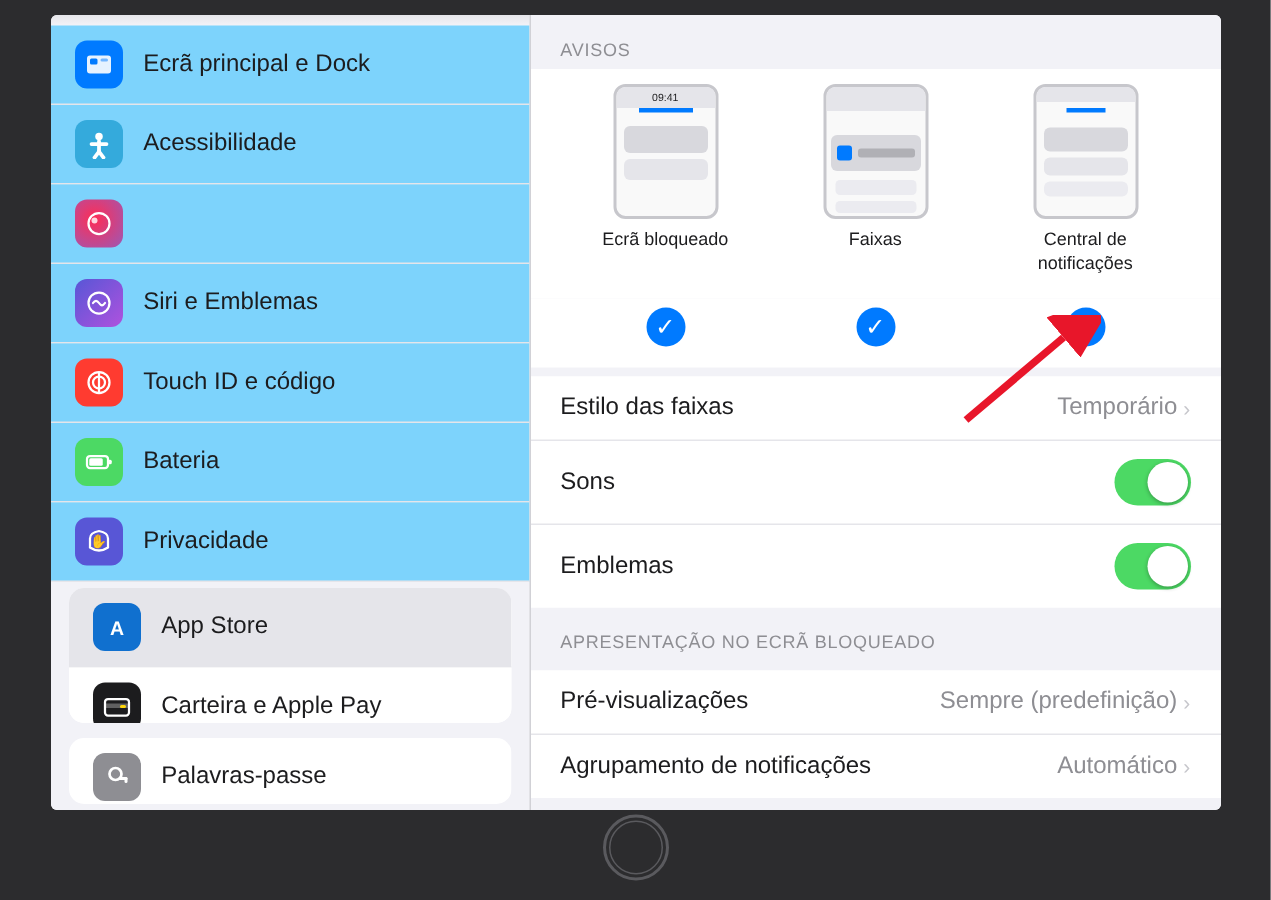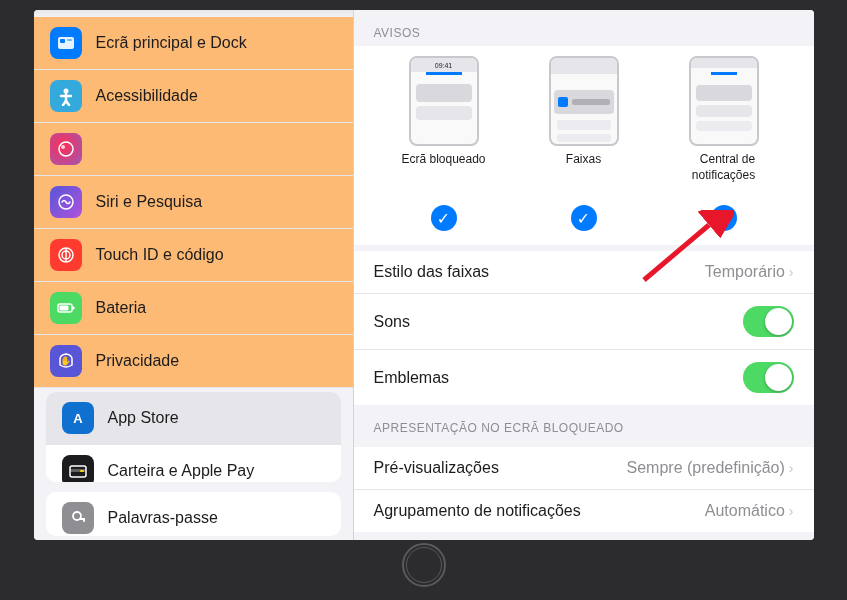--- a/index.html
+++ b/index.html
@@ -42,21 +42,21 @@
       flex-direction: column;
       padding: 0;
       overflow: hidden;
       border-right: 1px solid #d1d1d6;
     }
     .sidebar-item {
       display: flex;
       align-items: center;
       padding: 10px 16px;
       cursor: pointer;
-      background: #fdba74;
+      background: #7dd3fc;
       border-bottom: 0.5px solid #e5e5ea;
     }
     .sidebar-item.active {
       background: #e5e5ea;
     }
     .icon-wrap {
       width: 32px;
       height: 32px;
       border-radius: 8px;
       display: flex;
@@ -163,21 +163,21 @@
     }
     .preview-device.banner-style .banner-text {
       flex: 1;
       height: 6px;
       background: #b0b0b5;
       border-radius: 2px;
     }
     .preview-label {
       font-size: 12px;
       color: #1c1c1e;
-      text-align: right;
+      text-align: center;
       line-height: 1.3;
     }
     .check-row {
       display: flex;
       justify-content: space-around;
       padding: 6px 20px 14px;
       background: white;
     }
     .check-item {
       flex: 1;
@@ -323,21 +323,21 @@
               </svg>
           </div>
         </div>
         <div class="sidebar-item">
           <div class="icon-wrap" style="background: linear-gradient(135deg, #5856d6, #af52de);">
             <svg width="20" height="20" viewBox="0 0 20 20">
               <circle cx="10" cy="10" r="7" fill="none" stroke="white" stroke-width="1.5"></circle>
               <path d="M6 10 Q8 7 10 10 Q12 13 14 10" stroke="white" stroke-width="1.5" fill="none" stroke-linecap="round"></path>
             </svg>
           </div>
-          <span class="sidebar-label">Siri e Pesquisa</span>
+          <span class="sidebar-label">Siri e Emblemas</span>
         </div>
         <div class="sidebar-item">
           <div class="icon-wrap red">
             <svg width="20" height="20" viewBox="0 0 20 20">
               <circle cx="10" cy="10" r="4" fill="none" stroke="white" stroke-width="1.5"></circle>
               <circle cx="10" cy="10" r="7" fill="none" stroke="white" stroke-width="1.5"></circle>
               <line x1="10" y1="3" x2="10" y2="17" stroke="white" stroke-width="1.5"></line>
             </svg>
           </div>
           <span class="sidebar-label">Touch ID e código</span>

